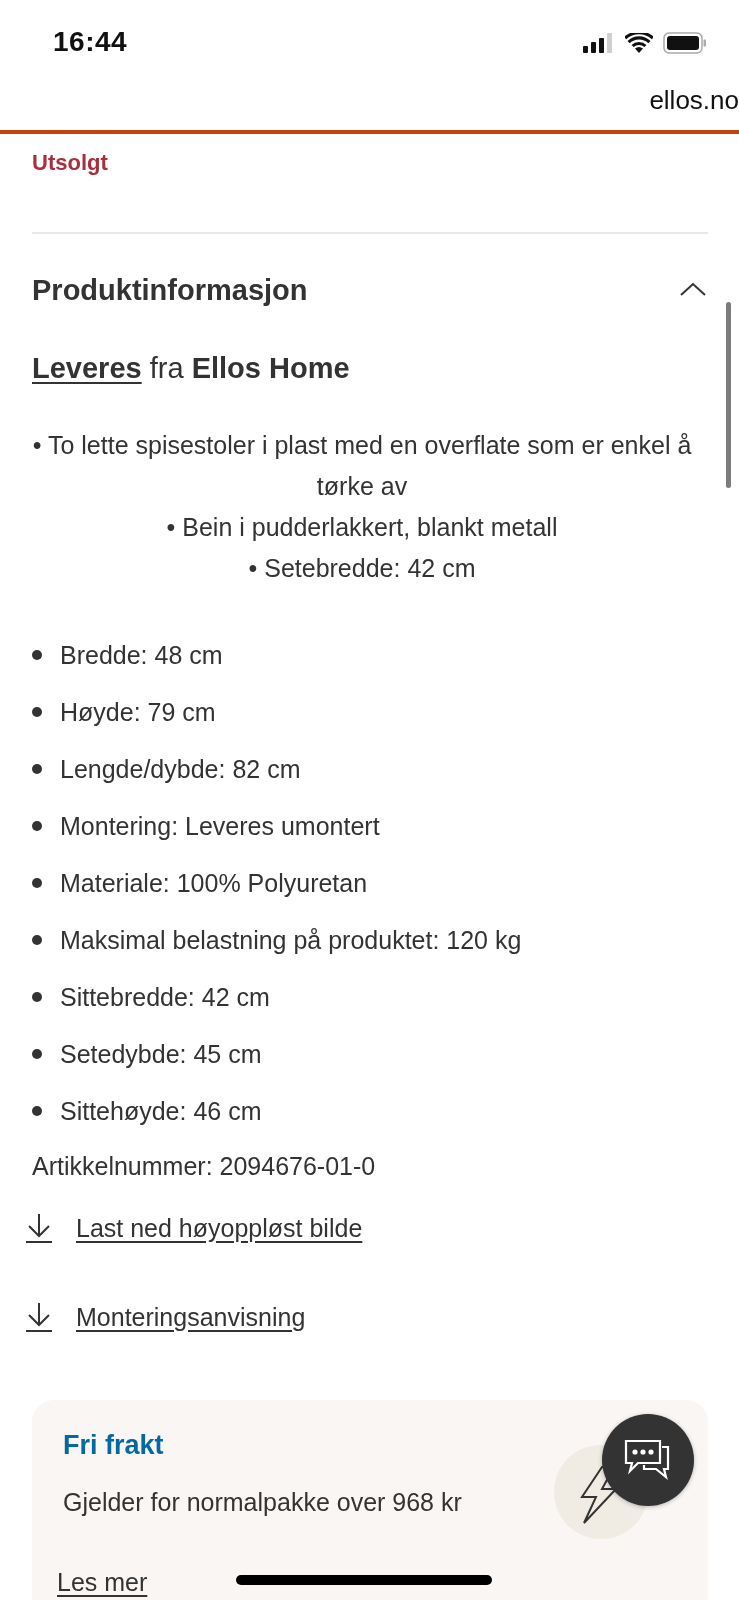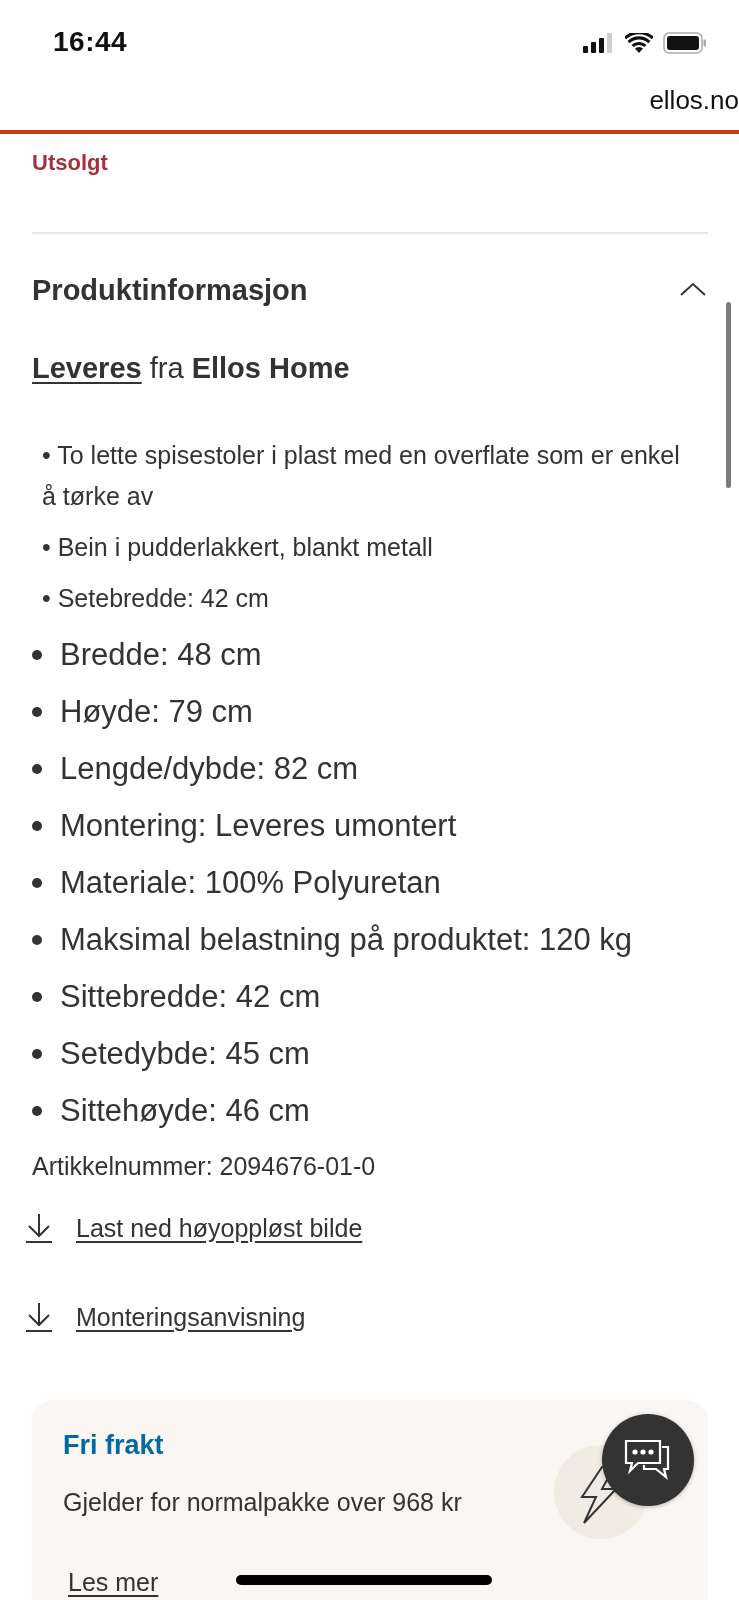--- a/index.html
+++ b/index.html
@@ -16,31 +16,31 @@
     .sold-out { position: absolute; left: 32px; top: 150px; font-size: 22px; font-weight: bold; color: #a8303c; }
     .divider { position: absolute; left: 32px; top: 232px; width: 676px; height: 2px; background: #e8e8e8; }
     .section-header { position: absolute; left: 32px; top: 270px; width: 676px; height: 40px; display: flex; justify-content: space-between; align-items: center; }
     .section-title { font-size: 29px; font-weight: bold; color: #333; }
     .chevron { width: 30px; height: 20px; }
     .scrollbar { position: absolute; left: 726px; top: 302px; width: 5px; height: 186px; background: #7c7c7c; border-radius: 3px; }
     .brand-line { position: absolute; left: 32px; top: 352px; font-size: 29px; color: #333; }
     .brand-line a { color: #333; font-weight: bold; text-decoration: underline; text-underline-offset: 4px; }
     .brand-line b { font-weight: bold; }
     .desc { position: absolute; left: 32px; top: 425px; width: 660px; font-size: 25px; line-height: 41px; color: #333; }
-    .desc p { margin: 10px; }
+    .desc p { margin: 0; text-align: center; }
     .specs { position: absolute; left: 32px; top: 640px; margin: 0; padding: 0; list-style: none; }
-    .specs li { font-size: 31px; height: 57px; line-height: 30px; display: flex; align-items: flex-start; color: #333; }
+    .specs li { font-size: 25px; height: 57px; line-height: 30px; display: flex; align-items: flex-start; color: #333; }
     .specs .dot { width: 10px; height: 10px; background: #333; border-radius: 50%; margin: 10px 18px 0 0; flex-shrink: 0; }
     .article { position: absolute; left: 32px; top: 1152px; font-size: 25px; color: #333; }
     .dl-link { position: absolute; left: 24px; display: flex; align-items: center; gap: 22px; font-size: 25px; color: #333; }
     .dl-link span.txt { text-decoration: underline; text-underline-offset: 4px; }
     .card { position: absolute; left: 32px; top: 1400px; width: 676px; height: 230px; background: #f9f6f4; border-radius: 22px; }
     .card-title { position: absolute; left: 31px; top: 30px; font-size: 27px; font-weight: bold; color: #0369a1; }
     .card-text { position: absolute; left: 31px; top: 82px; width: 440px; font-size: 25px; line-height: 41px; color: #333; }
-    .card-link { position: absolute; left: 36px; top: 168px; font-size: 25px; color: #333; text-decoration: underline; text-underline-offset: 4px; }
+    .card-link { position: absolute; left: 25px; top: 168px; font-size: 25px; color: #333; text-decoration: underline; text-underline-offset: 4px; }
     .bolt-circle { position: absolute; left: 522px; top: 45px; width: 94px; height: 94px; border-radius: 50%; background: #f0ebe3; }
     .chat-btn { position: absolute; left: 602px; top: 1414px; width: 92px; height: 92px; border-radius: 50%; background: #333; display: flex; align-items: center; justify-content: center; box-shadow: 0 1px 4px rgba(0,0,0,0.25); }
     .home-indicator { position: absolute; left: 236px; top: 1575px; width: 256px; height: 10px; background: #000; border-radius: 5px; }
   </style>
 </head>
 <body>
 
 <div class="status-bar">
   <div class="time">16:44</div>
   <div class="status-icons">

